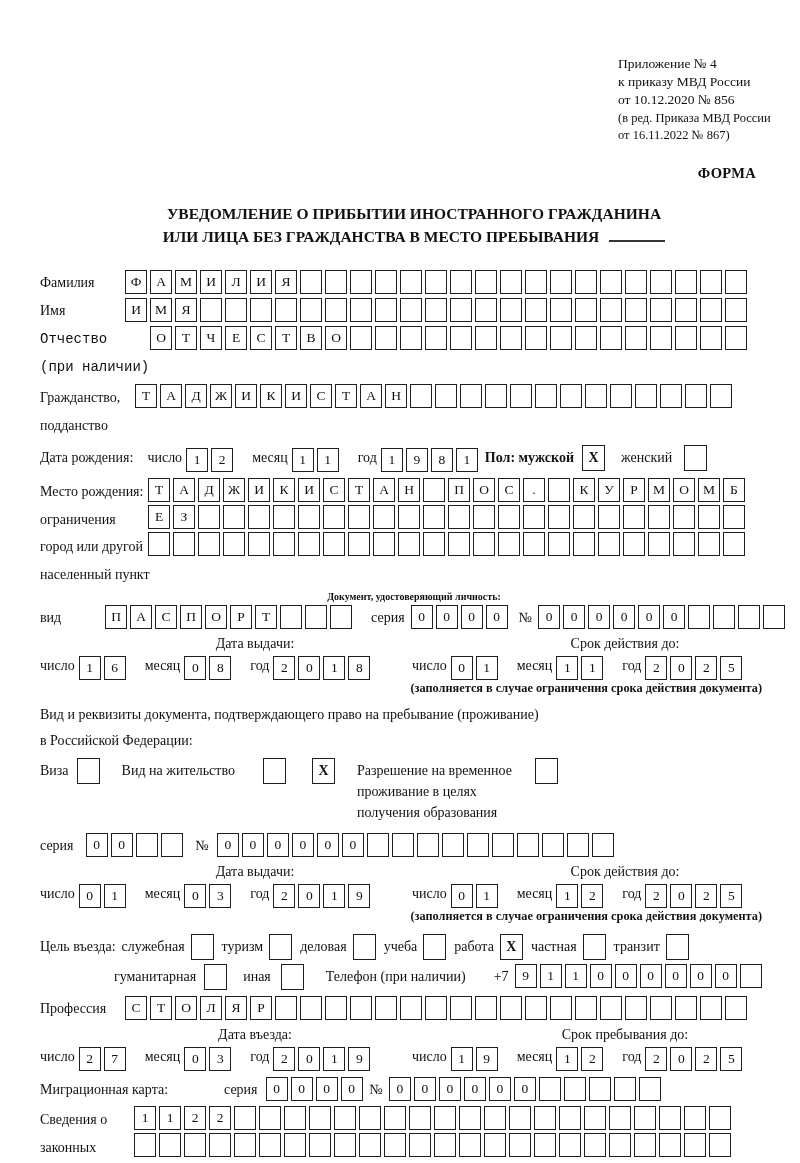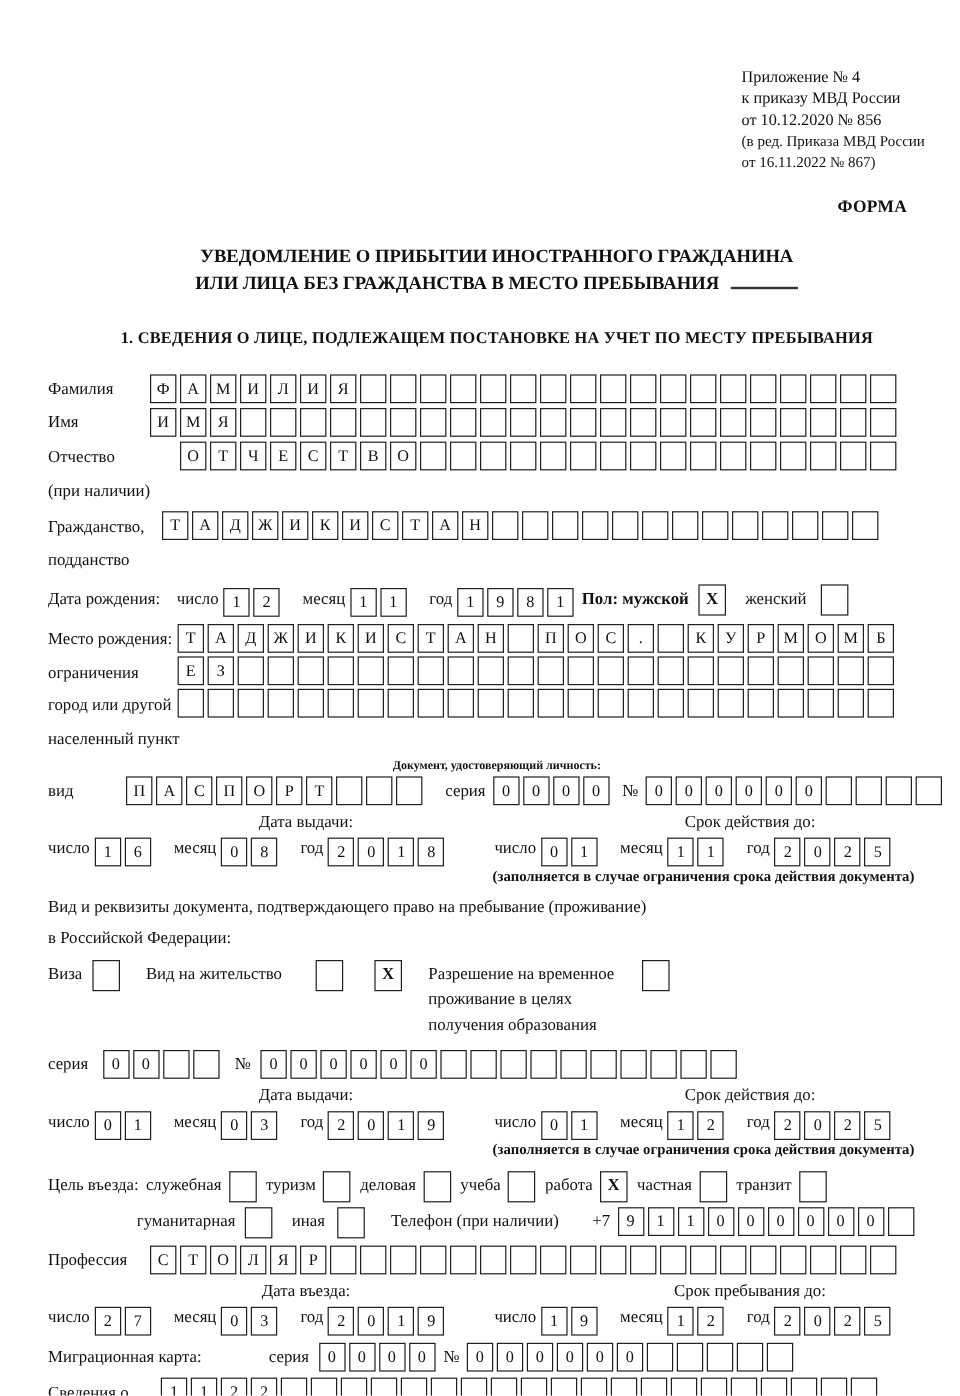--- a/index.html
+++ b/index.html
@@ -19,21 +19,21 @@
 
   .form{margin-top:22px;}
   .row{display:flex;align-items:flex-start;margin-bottom:3px;}
   .lbl{font-size:14px;line-height:25px;white-space:nowrap;}
   .cellrow{white-space:nowrap;display:inline-block;}
   .cell{display:inline-block;box-sizing:content-box;width:20px;height:22px;border:1.5px solid #1f1f1f;margin-right:3px;text-align:center;font-size:13.5px;line-height:22px;vertical-align:top;background:#fff;}
   .box{display:inline-block;box-sizing:content-box;width:21px;height:24px;border:1.5px solid #1f1f1f;text-align:center;font-size:14px;line-height:24px;font-weight:bold;vertical-align:top;background:#fff;}
 
   .w85{display:inline-block;width:85px;}
   .w95{display:inline-block;width:95px;}
-  .w110{display:inline-block;width:110px;}
+  .w110{display:inline-block;width:110px;font-family:Liberation Mono, monospace;}
   .labelcol{flex:0 0 auto;}
   .labelcol div{font-size:14px;line-height:27.5px;white-space:nowrap;}
 
   .mt6{margin-top:6px;} .mt10{margin-top:10px;}
 
   
   .dtitles{display:flex;margin-top:6px;}
   .dtitles .t-left{width:430px;text-align:center;font-size:14px;}
   .dtitles .t-right{width:310px;text-align:center;font-size:14px;}
   .dpair{display:flex;margin-top:1px;}
@@ -71,21 +71,20 @@
       <div>от 16.11.2022 № 867)</div>
     </div>
   </div>
   <div class="forma">ФОРМА</div>
 
   <div class="title">
     <div>УВЕДОМЛЕНИЕ О ПРИБЫТИИ ИНОСТРАННОГО ГРАЖДАНИНА</div>
     <div><span>ИЛИ ЛИЦА БЕЗ ГРАЖДАНСТВА В МЕСТО ПРЕБЫВАНИЯ</span><span class="uline"></span></div>
   </div>
 
-  <div class="sec-heading">1. СВЕДЕНИЯ О ЛИЦЕ, ПОДЛЕЖАЩЕМ ПОСТАНОВКЕ НА УЧЕТ ПО МЕСТУ ПРЕБЫВАНИЯ</div>
 
   <div class="form">
 
     <div class="row">
       <span class="lbl w85">Фамилия</span>
       <span class="cellrow"><span class="cell">Ф</span><span class="cell">А</span><span class="cell">М</span><span class="cell">И</span><span class="cell">Л</span><span class="cell">И</span><span class="cell">Я</span><span class="cell"></span><span class="cell"></span><span class="cell"></span><span class="cell"></span><span class="cell"></span><span class="cell"></span><span class="cell"></span><span class="cell"></span><span class="cell"></span><span class="cell"></span><span class="cell"></span><span class="cell"></span><span class="cell"></span><span class="cell"></span><span class="cell"></span><span class="cell"></span><span class="cell"></span><span class="cell"></span></span>
     </div>
 
     <div class="row">
       <span class="lbl w85">Имя</span>

